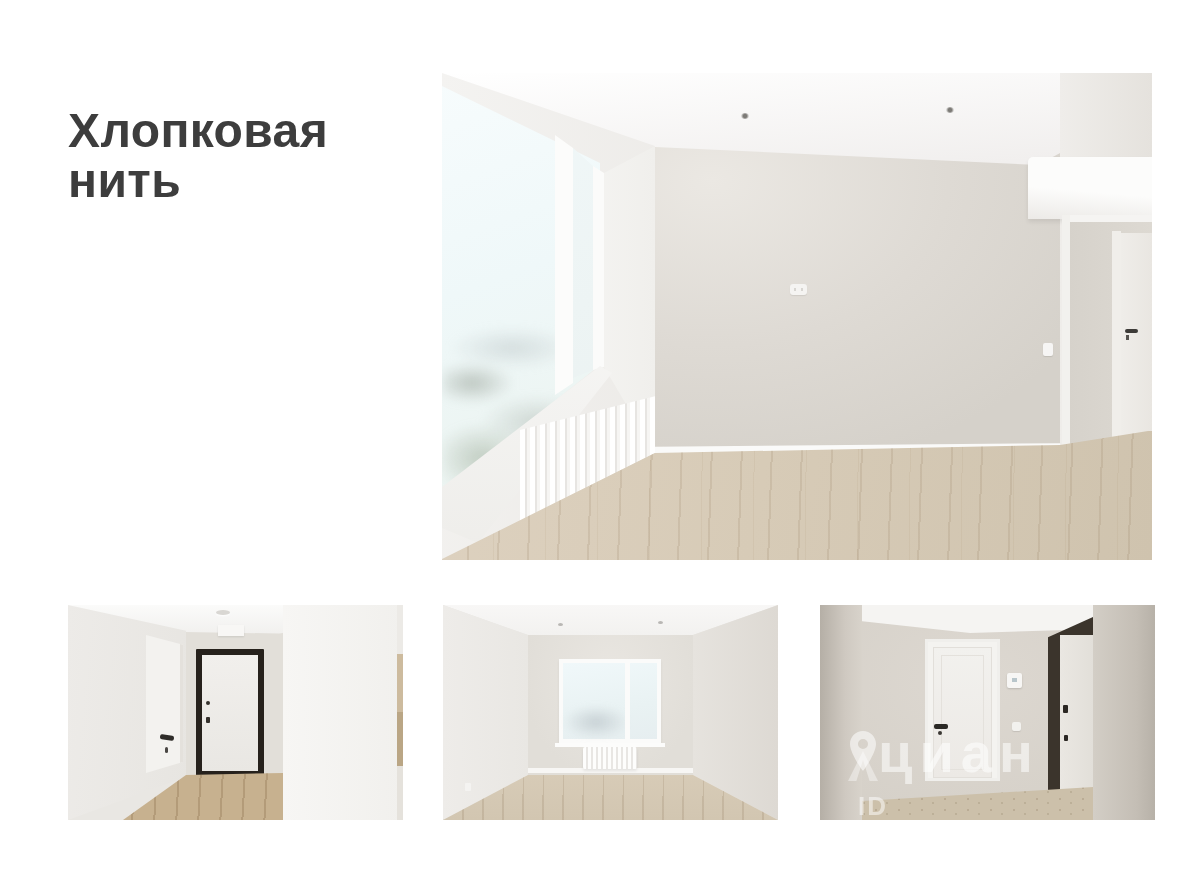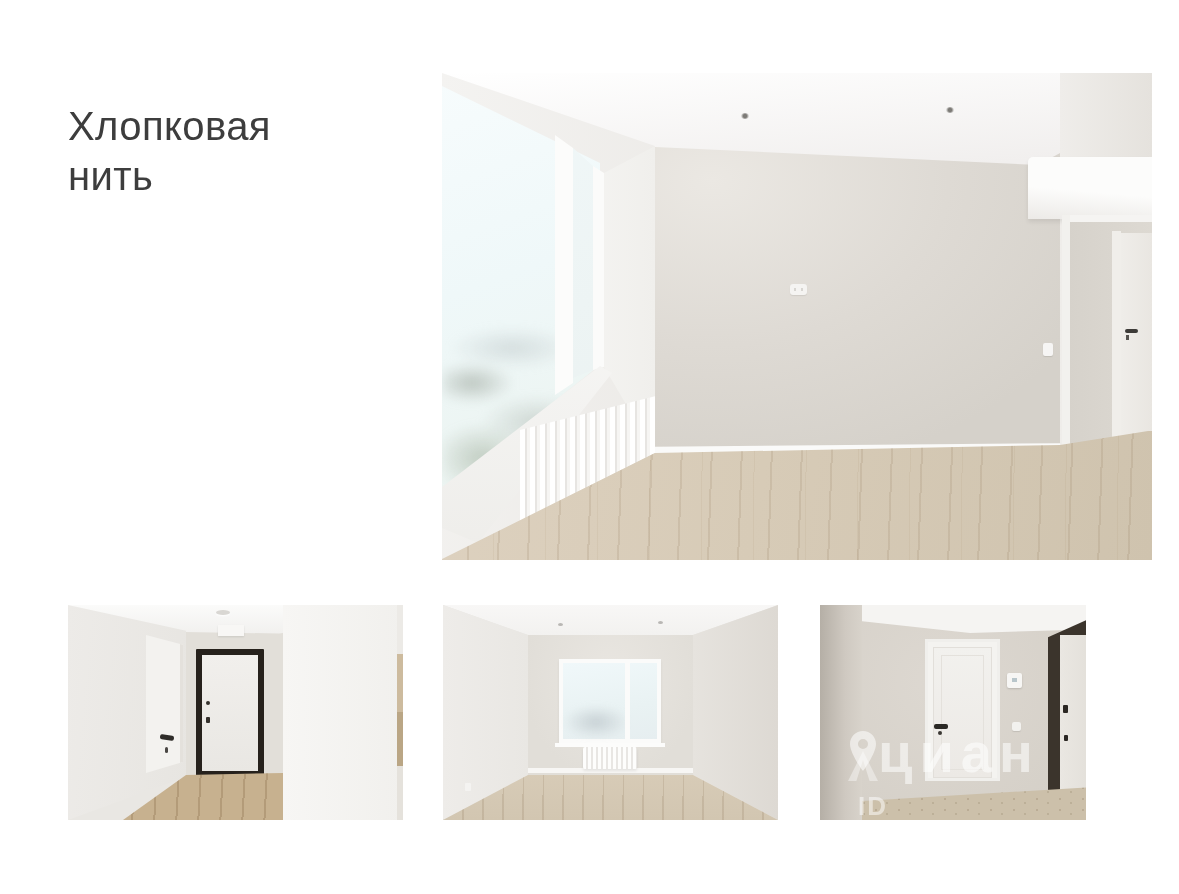--- a/index.html
+++ b/index.html
@@ -1,29 +1,29 @@
 <!DOCTYPE html>
 <html><head>
 <meta charset="utf-8">
 <style>
   html,body{margin:0;padding:0;}
   body{width:1179px;height:894px;background:#ffffff;font-family:"Liberation Sans", sans-serif;}
   .page{position:relative;width:1179px;height:894px;background:#ffffff;overflow:hidden;}
   .abs{position:absolute;}
 
   
-  .title{left:68px;top:74px;font-size:40px;line-height:50px;font-weight:400;color:#3d3d3d;letter-spacing:.4px;white-space:pre-line;}
+  .title{left:68px;top:74px;font-size:48px;line-height:50px;font-weight:700;color:#3d3d3d;letter-spacing:.4px;white-space:pre-line;}
   .descr{left:68px;top:207px;width:360px;font-size:15px;line-height:19.5px;color:#4e4e4e;white-space:pre-line;}
 
   
   .photo{overflow:hidden;background:#e6e3de;}
   .main-photo{left:442px;top:73px;width:710px;height:487px;}
   .thumb1{left:68px;top:605px;width:335px;height:215px;}
   .thumb2{left:443px;top:605px;width:335px;height:215px;}
-  .thumb3{left:820px;top:605px;width:266px;height:215px;}
+  .thumb3{left:820px;top:605px;width:335px;height:215px;}
 
   
   .m-bg{inset:0;background:radial-gradient(ellipse 430px 300px at 38% 22%, #ebe8e3 0%, #dedad4 55%, #d5d1ca 100%);}
   .m-ceiling{left:0;top:0;width:710px;height:100px;background:linear-gradient(175deg,#ffffff,#f1efee 85%);
     clip-path:polygon(0px 0px,710px 0px,710px 30px,596px 92px,213px 74px,0px 12px);}
   .m-spot{width:10px;height:6px;border-radius:50%;background:radial-gradient(circle,#7d7b77 0 30%,rgba(125,123,119,0) 70%);}
   .m-spot1{left:298px;top:40px;}
   .m-spot2{left:503px;top:34px;}
   .m-leftwall{left:0;top:0;width:213px;height:487px;background:linear-gradient(100deg,#f4f3f1,#eceae7);
     clip-path:polygon(0px 0px,213px 73px,213px 380px,0px 487px);}

